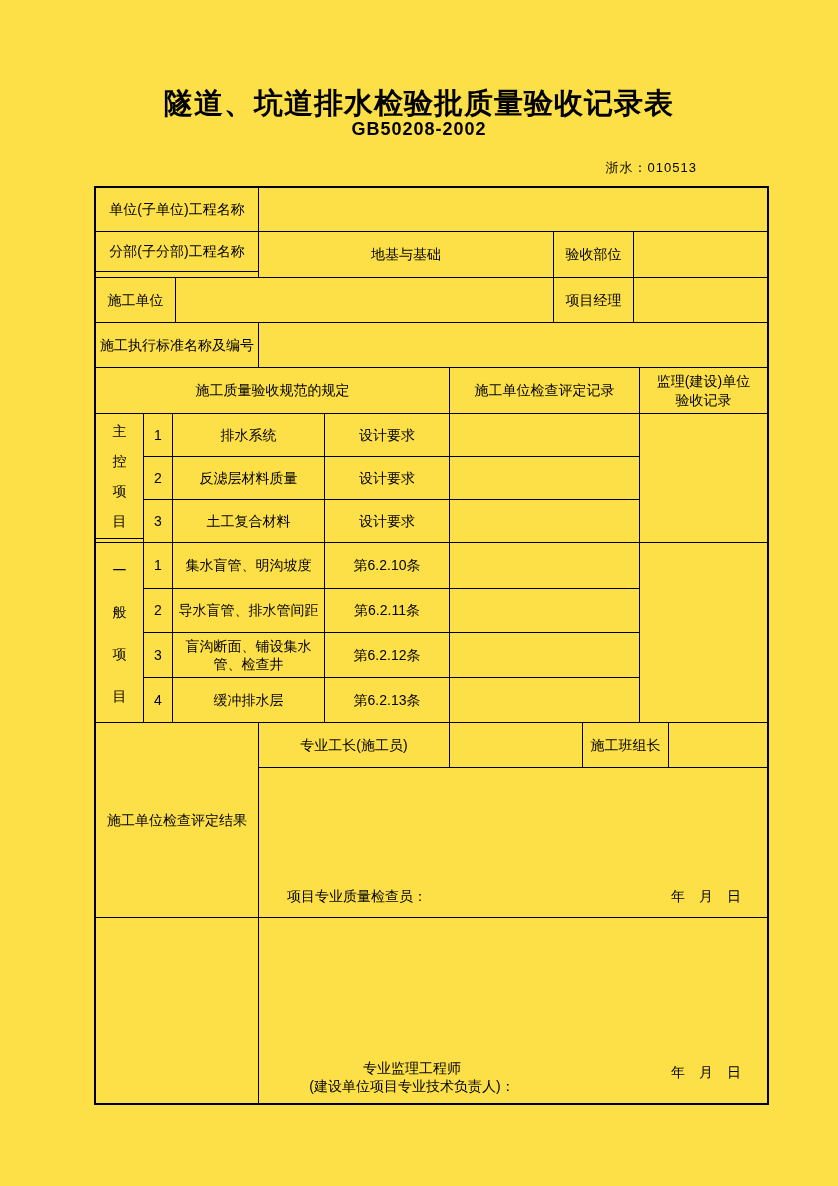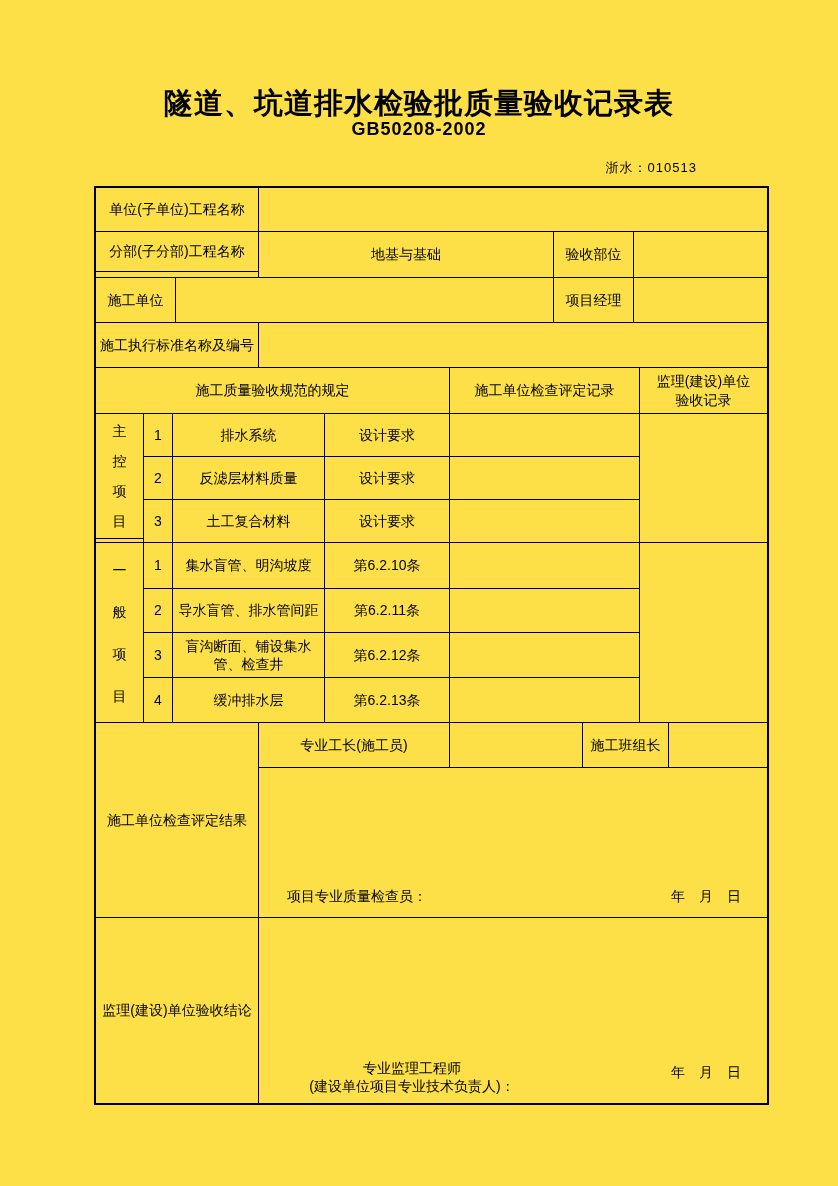--- a/index.html
+++ b/index.html
@@ -130,21 +130,20 @@
   <div class="cell" style="left:95px;top:722px;width:164px;height:196px;">施工单位检查评定结果</div>
   <div class="cell" style="left:258px;top:722px;width:192px;height:46px;">专业工长(施工员)</div>
   <div class="cell" style="left:449px;top:722px;width:134px;height:46px;"></div>
   <div class="cell" style="left:582px;top:722px;width:87px;height:46px;">施工班组长</div>
   <div class="cell" style="left:668px;top:722px;width:100px;height:46px;"></div>
   <div class="cell relcell" style="left:258px;top:767px;width:510px;height:151px;">
     <span class="inspector-label">项目专业质量检查员：</span>
     <span class="date-label">年　月　日</span>
   </div>
 
-  <div class="cell" style="left:95px;top:917px;width:164px;height:187px;">监理(建设)单位验收结论</div>
   <div class="cell relcell" style="left:258px;top:917px;width:510px;height:187px;">
     <div class="sig-block">
       <div>专业监理工程师</div>
       <div>(建设单位项目专业技术负责人)：</div>
     </div>
     <span class="date-label2">年　月　日</span>
   </div>
 
 </div>
 

